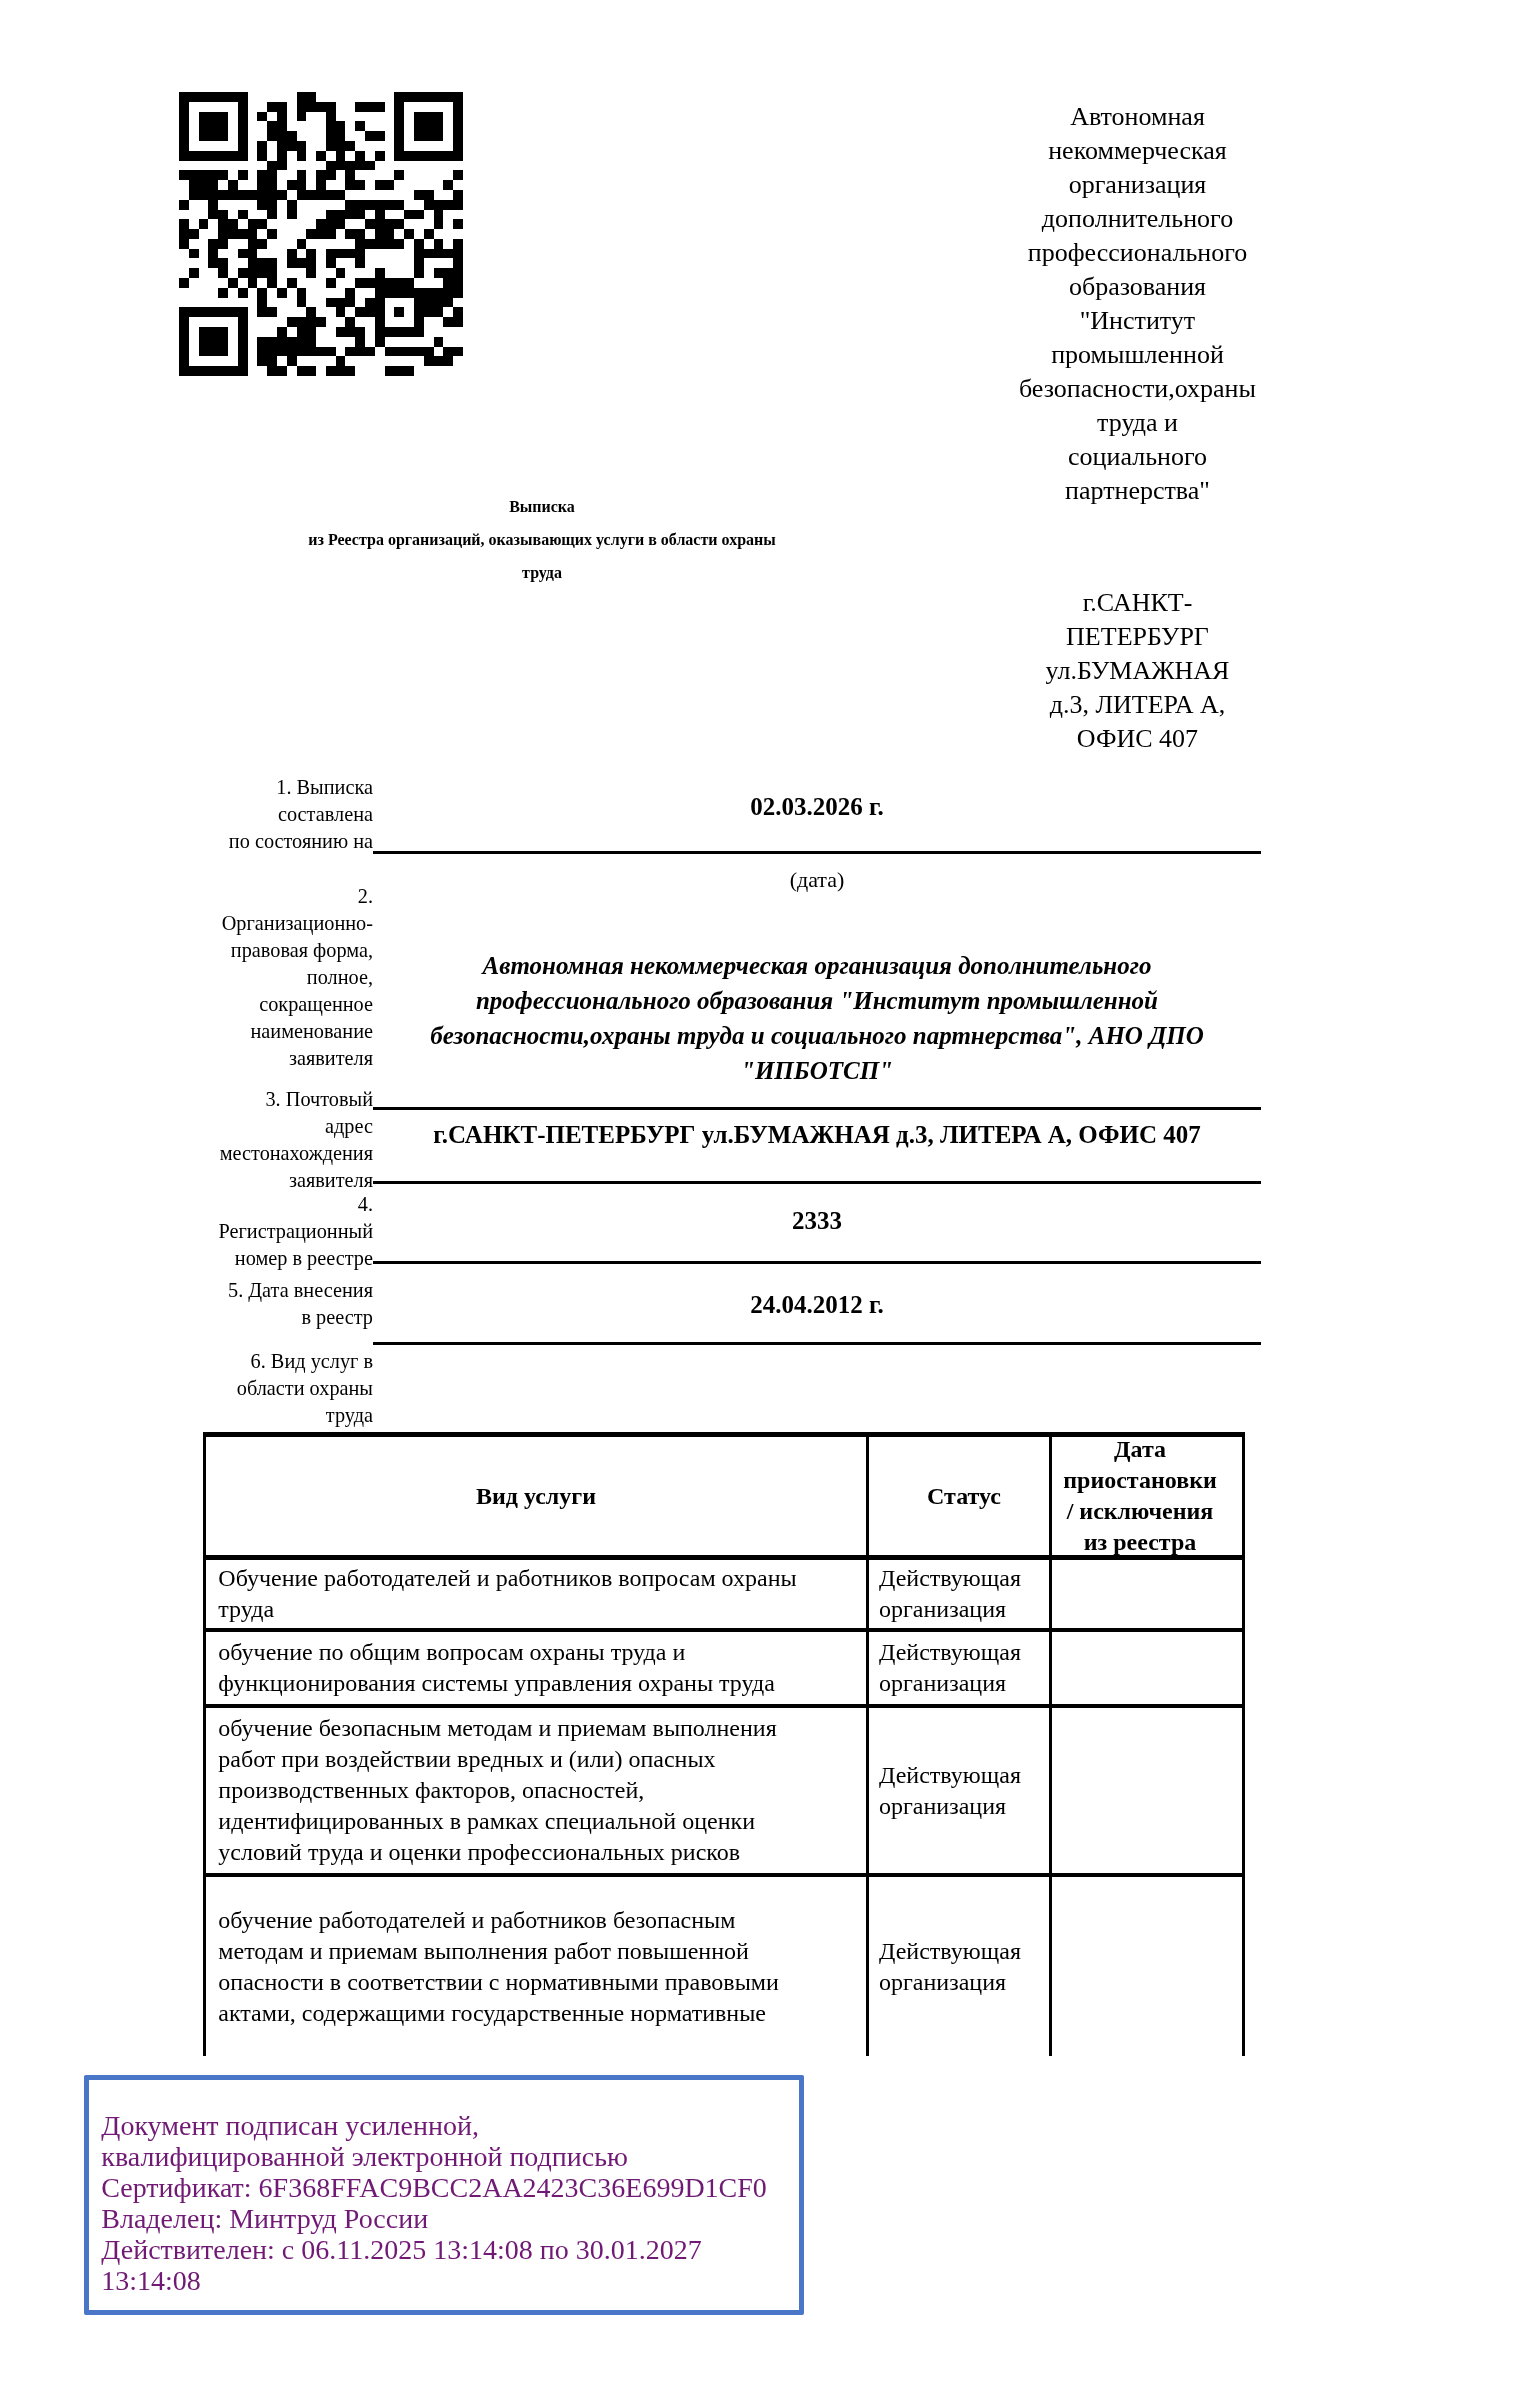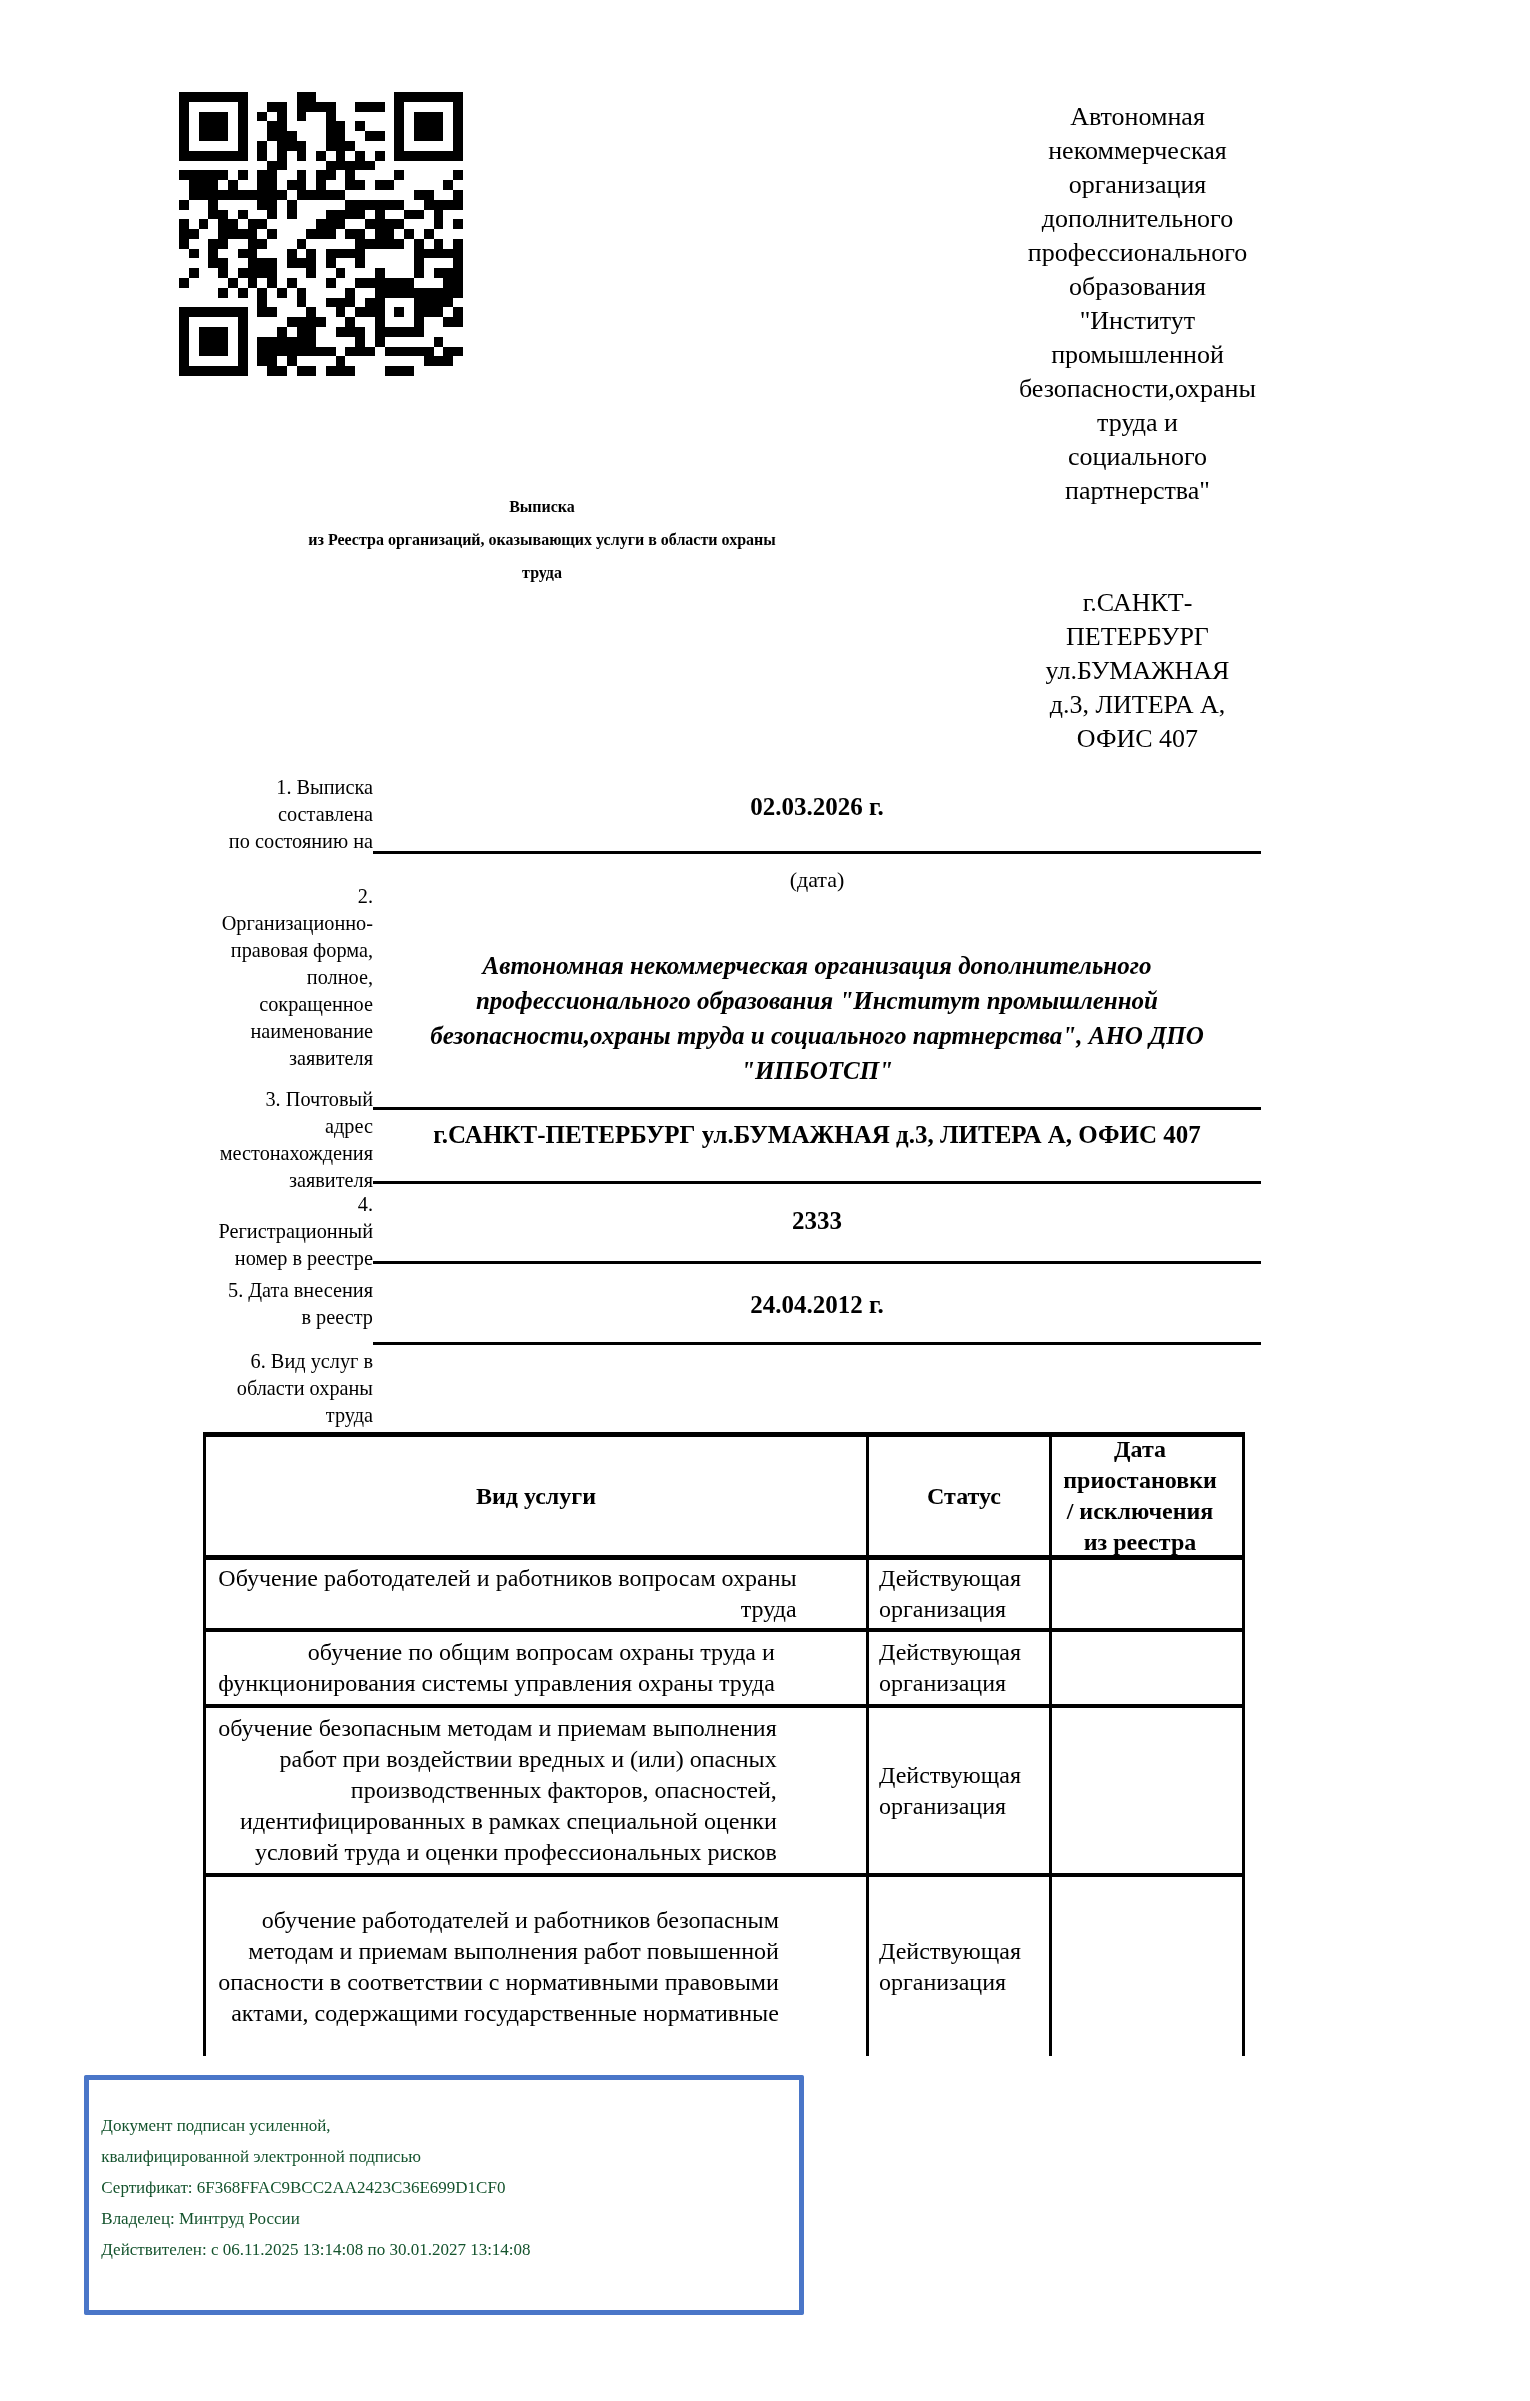--- a/index.html
+++ b/index.html
@@ -61,31 +61,31 @@
     border-top: 5px solid #000; border-left: 3.1px solid #000; border-right: 3.1px solid #000;
     font-size: 24px; line-height: 31px;
   }
   .t-row { display: flex; border-bottom: 4.3px solid #000; }
   .t-row.t-header { border-bottom: 5.5px solid #000; height: 123px; font-weight: bold; }
   .t-row.r1 { height: 72px; }
   .t-row.r2 { height: 76px; }
   .t-row.r3 { height: 169px; }
   .t-row.r4 { height: 179px; border-bottom: none; overflow: hidden; }
   .t-cell { display: flex; align-items: center; }
-  .c-service { width: 663px; border-right: 3.1px solid #000; padding: 0 12.3px; justify-content: flex-start; text-align: right; }
+  .c-service { width: 663px; border-right: 3.1px solid #000; padding: 0 12.3px; justify-content: flex-start; }
   .c-status  { width: 183px;  border-right: 3.1px solid #000; padding-left: 10px; justify-content: flex-start; }
   .c-date    { width: 176px; justify-content: center; text-align: center; }
   .t-header .t-cell { justify-content: center; text-align: center; }
 
   
   .signature-stamp {
     position: absolute; left: 84px; top: 2075px; width: 720px; height: 240px;
     border: 5.5px solid #4a76c8; border-radius: 1.8px;
     padding: 30px 12.3px 0 12.3px;
-    color: #14532d; font-size: 17px; line-height: 31px;
+    color: #701a75; font-size: 28px; line-height: 31px;
   }
 </style>
 </head>
 <body>
 
 <div class="page">
 
   <div class="qr" id="qr"><svg viewBox="0 0 29 29" width="284" height="284" shape-rendering="crispEdges" xmlns="http://www.w3.org/2000/svg">
         <rect x="0" y="0" width="29" height="29" fill="#ffffff"></rect>
         <g fill="#000000">

